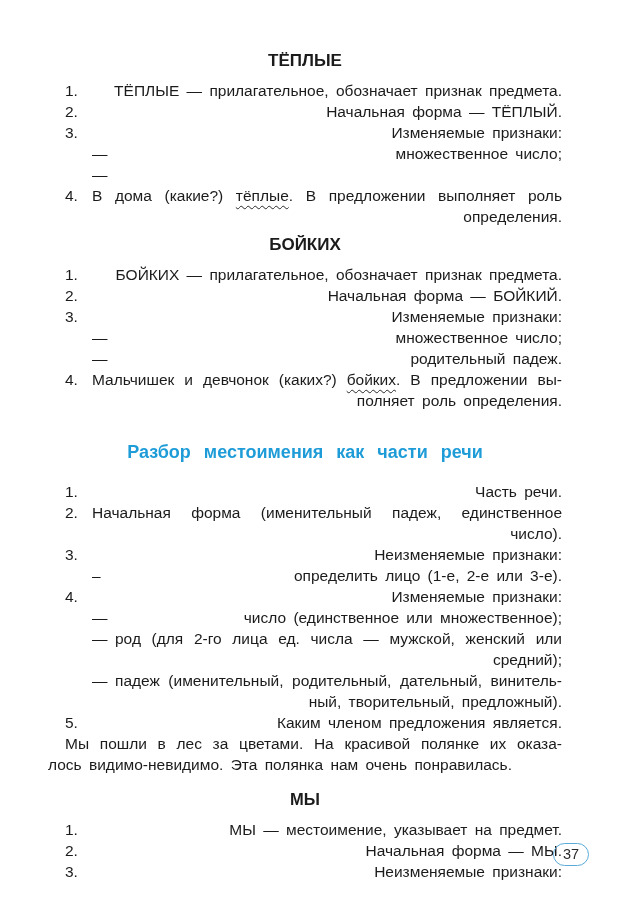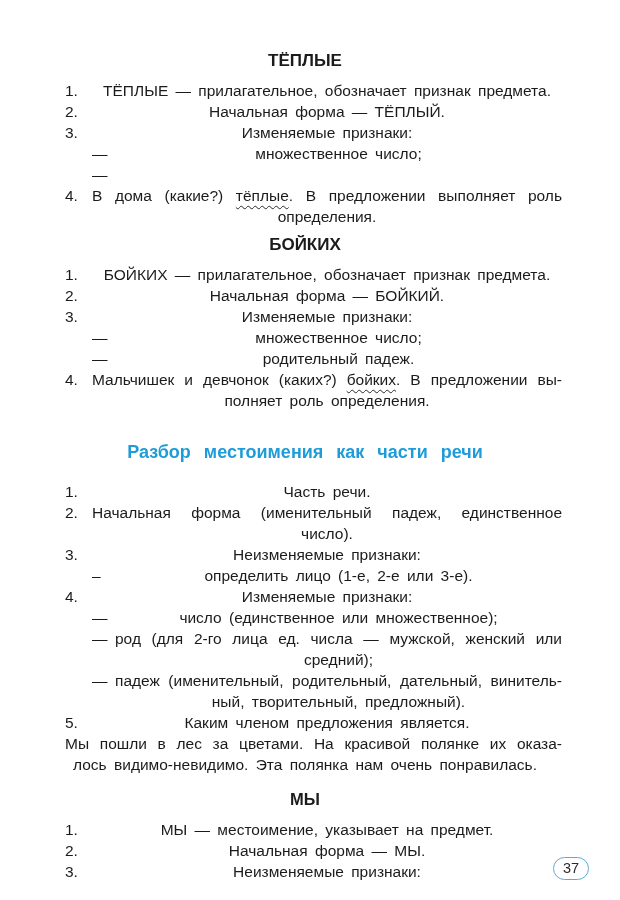--- a/index.html
+++ b/index.html
@@ -42,34 +42,34 @@
     line-height: 22px;
     margin: 13px 0 9px 0;
     word-spacing: 5px;
   }
   .list { padding-left: 17px; }
   .row { display: flex; align-items: flex-start; }
   .mk  { flex: 0 0 27px; }
   .dash{ flex: 0 0 23px; }
   .tx  { flex: 1; min-width: 0; }
   .jline { text-align: justify; text-align-last: justify; }
-  .lline { text-align: center; }
+  .lline { text-align: right; }
   .wavy {
     text-decoration: underline;
     text-decoration-style: wavy;
     text-decoration-thickness: 1px;
     text-underline-offset: 4px;
     text-decoration-color: #2a2a2a;
   }
   .para .p1 { text-indent: 17px; text-align: justify; text-align-last: justify; }
-  .para .p2 { text-align: center; }
+  .para .p2 { text-align: left; }
   .page-pill {
     position: absolute;
     right: 31px;
-    bottom: 20px;
+    bottom: 34px;
     width: 36px;
     height: 23px;
     border: 1.5px solid var(--pill_border, #5aabda);
     border-radius: 13px;
     display: flex;
     align-items: center;
     justify-content: center;
     font-size: 14.5px;
     color: #2b2b2b;
     word-spacing: 0;

